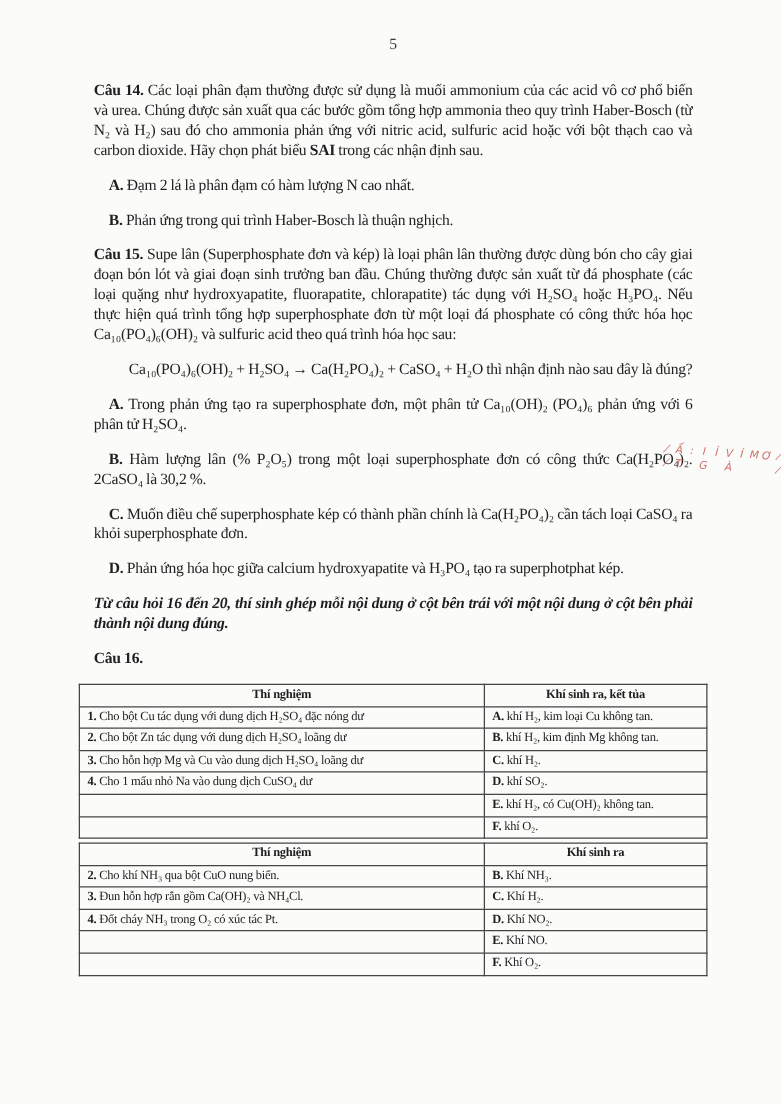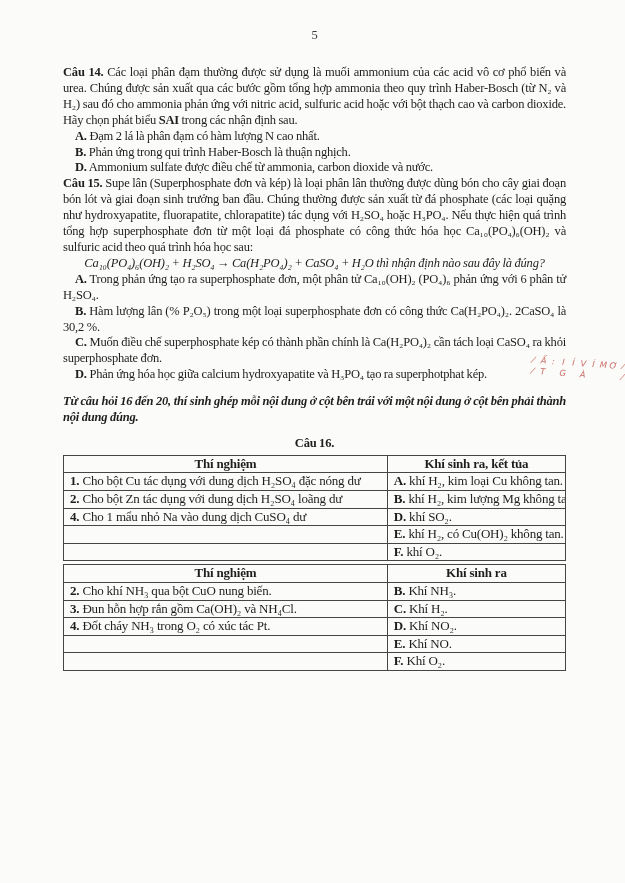--- a/index.html
+++ b/index.html
@@ -5,31 +5,31 @@
   html,body{margin:0;padding:0;}
   body{
     width:625px;height:883px;
     background:#fbfbfa;
     font-family:"Liberation Serif","DejaVu Serif",serif;
     color:#1e1e1e;
   }
   .page{position:relative;width:625px;height:883px;overflow:hidden;}
   .content{position:absolute;left:63px;top:28px;width:503px;}
   .page-number{text-align:center;font-size:12.5px;margin:0 0 22px 0;color:#3a3a3a;}
-  p{margin:0;font-size:12.5px;line-height:15.9px;text-align:justify;letter-spacing:-0.2px;word-spacing:-0.3px;}
+  p{margin:12px;font-size:12.5px;line-height:15.9px;text-align:justify;letter-spacing:-0.2px;word-spacing:-0.3px;}
   .qlabel{font-weight:bold;}
   .opt{text-indent:12px;}
-  .formula{text-align:center;font-style:italic;}
+  .formula{text-align:right;}
   .instructions{font-weight:bold;font-style:italic;margin-top:11px;}
-  .qtitle{font-weight:bold;margin-top:10px;text-align:center;}
+  .qtitle{font-weight:bold;margin-top:10px;text-align:left;}
   .qtitle-17{margin-top:13px;}
   table{
     width:100%;border-collapse:collapse;table-layout:fixed;
     margin-top:3px;
-    font-size:13px;letter-spacing:-0.2px;
+    font-size:10px;letter-spacing:-0.2px;
   }
   th,td{
     border:1px solid #454545;
     padding:1px 6px;
     line-height:14.6px;
     vertical-align:middle;
     overflow:hidden;white-space:nowrap;
   }
   th{text-align:center;font-weight:bold;}
   td b{font-weight:bold;}
@@ -59,22 +59,20 @@
 
     <p><b class="qlabel">Câu 14.</b>
       <span>Các loại phân đạm thường được sử dụng là muối ammonium của các acid vô cơ phổ biến và urea. Chúng được sản xuất qua các bước gồm tổng hợp ammonia theo quy trình Haber-Bosch (từ N₂ và H₂) sau đó cho ammonia phản ứng với nitric acid, sulfuric acid hoặc với bột thạch cao và carbon dioxide. Hãy chọn phát biểu</span>
       <b>SAI</b>
       <span>trong các nhận định sau.</span></p>
 
     <p class="opt"><b>A.</b>
       <span>Đạm 2 lá là phân đạm có hàm lượng N cao nhất.</span></p>
     <p class="opt"><b>B.</b>
       <span>Phản ứng trong qui trình Haber-Bosch là thuận nghịch.</span></p>
-    <p class="opt"><b>D.</b>
-      <span>Ammonium sulfate được điều chế từ ammonia, carbon dioxide và nước.</span></p>
 
     <p><b class="qlabel">Câu 15.</b>
       <span>Supe lân (Superphosphate đơn và kép) là loại phân lân thường được dùng bón cho cây giai đoạn bón lót và giai đoạn sinh trưởng ban đầu. Chúng thường được sản xuất từ đá phosphate (các loại quặng như hydroxyapatite, fluorapatite, chlorapatite) tác dụng với H₂SO₄ hoặc H₃PO₄. Nếu thực hiện quá trình tổng hợp superphosphate đơn từ một loại đá phosphate có công thức hóa học Ca₁₀(PO₄)₆(OH)₂ và sulfuric acid theo quá trình hóa học sau:</span></p>
 
     <p class="formula">Ca₁₀(PO₄)₆(OH)₂ + H₂SO₄ → Ca(H₂PO₄)₂ + CaSO₄ + H₂O thì nhận định nào sau đây là đúng?</p>
 
     <p class="opt"><b>A.</b>
       <span>Trong phản ứng tạo ra superphosphate đơn, một phân tử Ca₁₀(OH)₂ (PO₄)₆ phản ứng với 6 phân tử H₂SO₄.</span></p>
     <p class="opt"><b>B.</b>
       <span>Hàm lượng lân (% P₂O₅) trong một loại superphosphate đơn có công thức Ca(H₂PO₄)₂. 2CaSO₄ là 30,2 %.</span></p>
@@ -96,21 +94,25 @@
           <tr>
         <th>Thí nghiệm</th>
         <th>Khí sinh ra, kết tủa</th>
       </tr>
       <tr>
         <td><b>1.</b> <span>Cho bột Cu tác dụng với dung dịch H₂SO₄ đặc nóng dư</span></td>
         <td><b>A.</b> <span>khí H₂, kim loại Cu không tan.</span></td>
       </tr>
       <tr>
         <td><b>2.</b> <span>Cho bột Zn tác dụng với dung dịch H₂SO₄ loãng dư</span></td>
-        <td><b>B.</b> <span>khí H₂, kim lượng Mg không tan.</span></td>
+        <td><b>B.</b> <span>khí H₂, kim định Mg không tan.</span></td>
+      </tr>
+      <tr>
+        <td><b>3.</b> <span>Cho hỗn hợp Mg và Cu vào dung dịch H₂SO₄ loãng dư</span></td>
+        <td><b>C.</b> <span>khí H₂.</span></td>
       </tr>
       <tr>
         <td><b>4.</b> <span>Cho 1 mẩu nhỏ Na vào dung dịch CuSO₄ dư</span></td>
         <td><b>D.</b> <span>khí SO₂.</span></td>
       </tr>
       <tr>
         <td><b></b> <span></span></td>
         <td><b>E.</b> <span>khí H₂, có Cu(OH)₂ không tan.</span></td>
       </tr>
       <tr>

